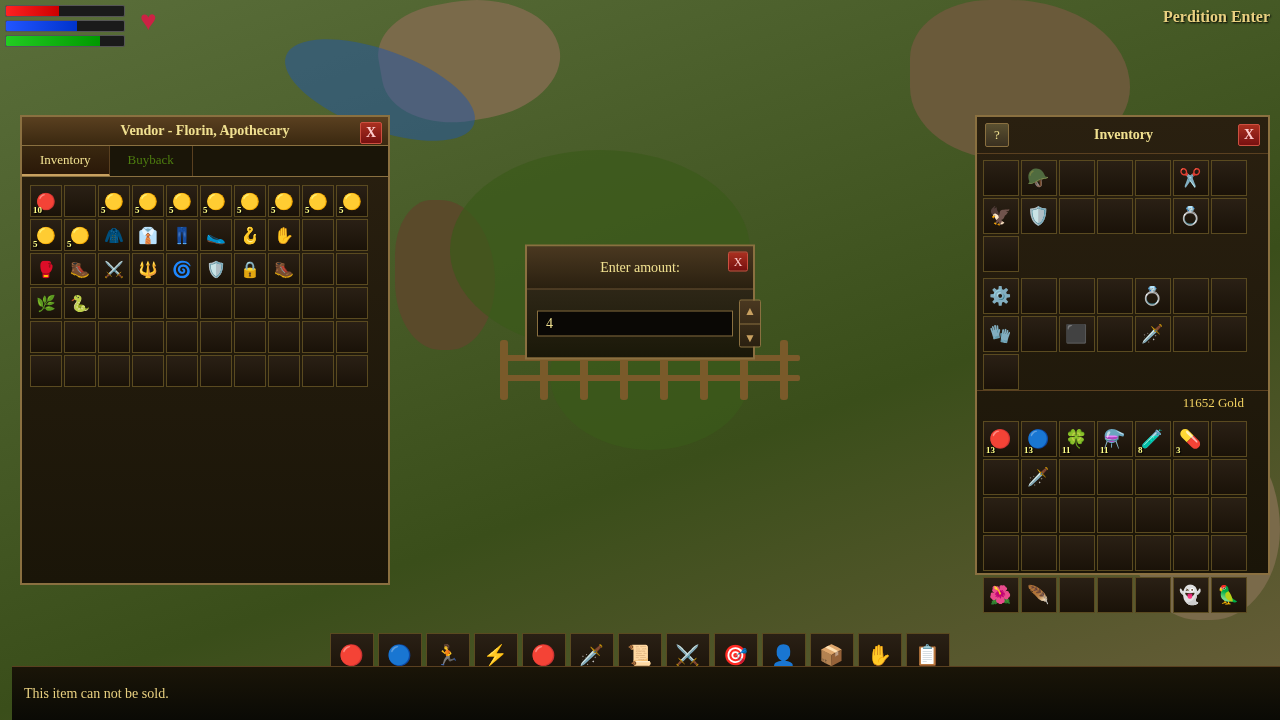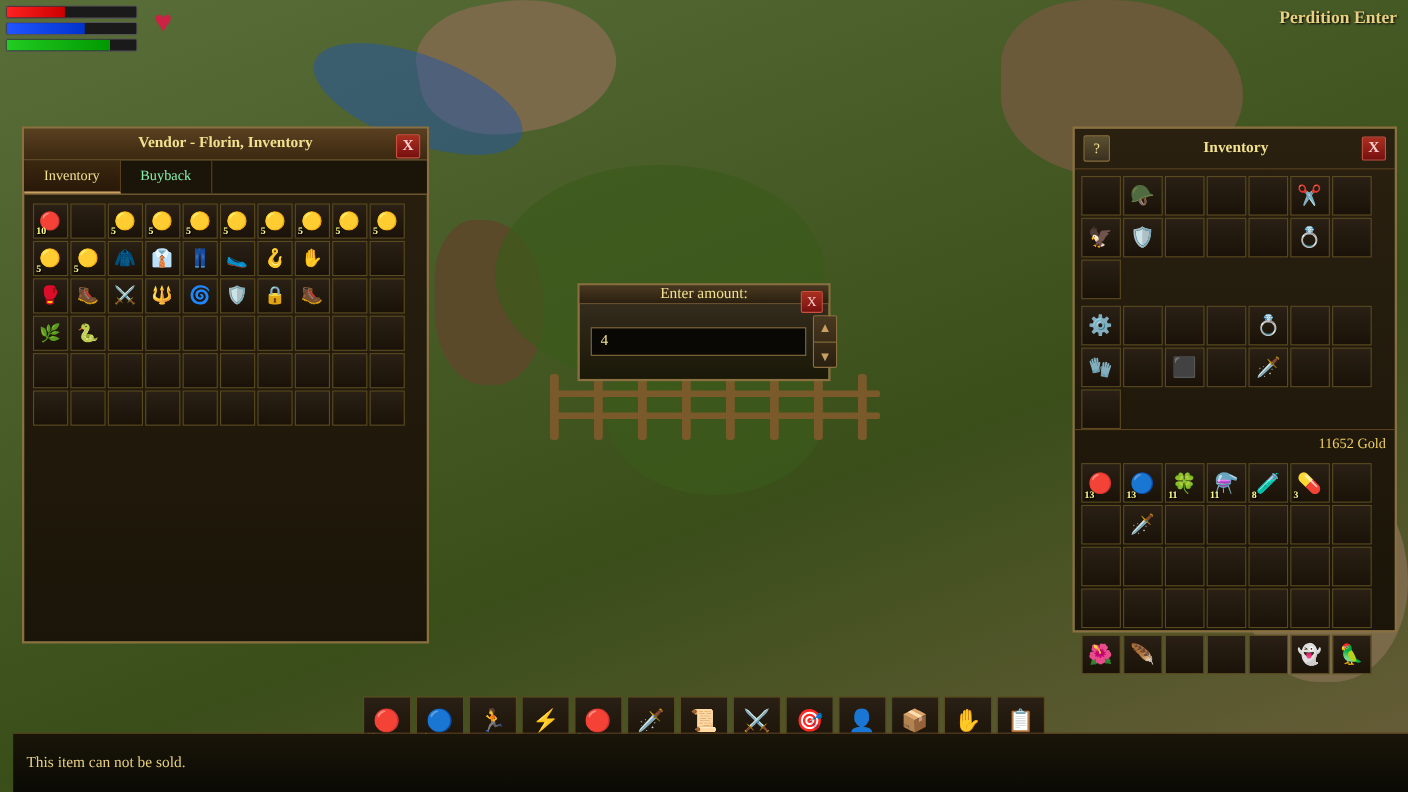--- a/index.html
+++ b/index.html
@@ -120,21 +120,21 @@
     .tab-bar {
       display: flex;
       background: #1a1508;
       border-bottom: 1px solid #8a7040;
     }
 
     .tab {
       padding: 6px 18px;
       cursor: pointer;
       font-size: 13px;
-      color: #86efac;
+      color: #4d7c0f;
       border-right: 1px solid #5a4020;
     }
 
     .tab.active {
       background: linear-gradient(180deg, #3a2810 0%, #2a1808 100%);
       color: #f0e090;
       border-bottom: 2px solid #c8a060;
     }
 
     
@@ -194,21 +194,21 @@
       font-size: 13px;
       display: flex;
       align-items: center;
       justify-content: center;
       cursor: pointer;
       border-radius: 2px;
     }
 
     .gold-display {
       text-align: right;
-      padding: 4px 8px;
+      padding: 4px 24px;
       font-size: 13px;
       color: #f0d060;
       border-top: 1px solid #5a4020;
     }
 
     .inv-slot-r {
       width: 36px;
       height: 36px;
       background: linear-gradient(180deg, #2a2015 0%, #1a1208 100%);
       border: 1px solid #5a4a20;
@@ -246,21 +246,21 @@
       transform: translate(-50%, -50%);
       width: 230px;
       background: linear-gradient(180deg, #3a3020 0%, #1a1808 100%);
       border: 2px solid #8a7040;
       padding: 0;
       pointer-events: all;
     }
 
     .dialog-title {
       text-align: center;
-      padding: 0;
+      padding: 13px;
       font-size: 14px;
       color: #f0e090;
       background: linear-gradient(180deg, #4a3820 0%, #2a2010 100%);
       border-bottom: 1px solid #6a5030;
     }
 
     .dialog-close {
       position: absolute;
       right: 5px;
       top: 5px;
@@ -460,21 +460,21 @@
     <div class="bar-container">
       <div class="bar-fill stamina"></div>
     </div>
   </div>
   <div class="heart-icon">♥</div>
   <div class="location-name">Perdition Enter</div>
 </div>
 
 <div class="panel vendor-panel">
   <div class="panel-titlebar">
-    <span>Vendor - Florin, Inventory</span>
+    <span>Vendor - Florin, Apothecary</span>
     <div class="panel-close">X</div>
   </div>
   <div class="tab-bar">
     <div class="tab active">Inventory</div>
     <div class="tab">Buyback</div>
   </div>
   <div class="inventory-grid">
 
     <div class="inv-slot">
         <div class="item-icon item-red">🔴</div>

